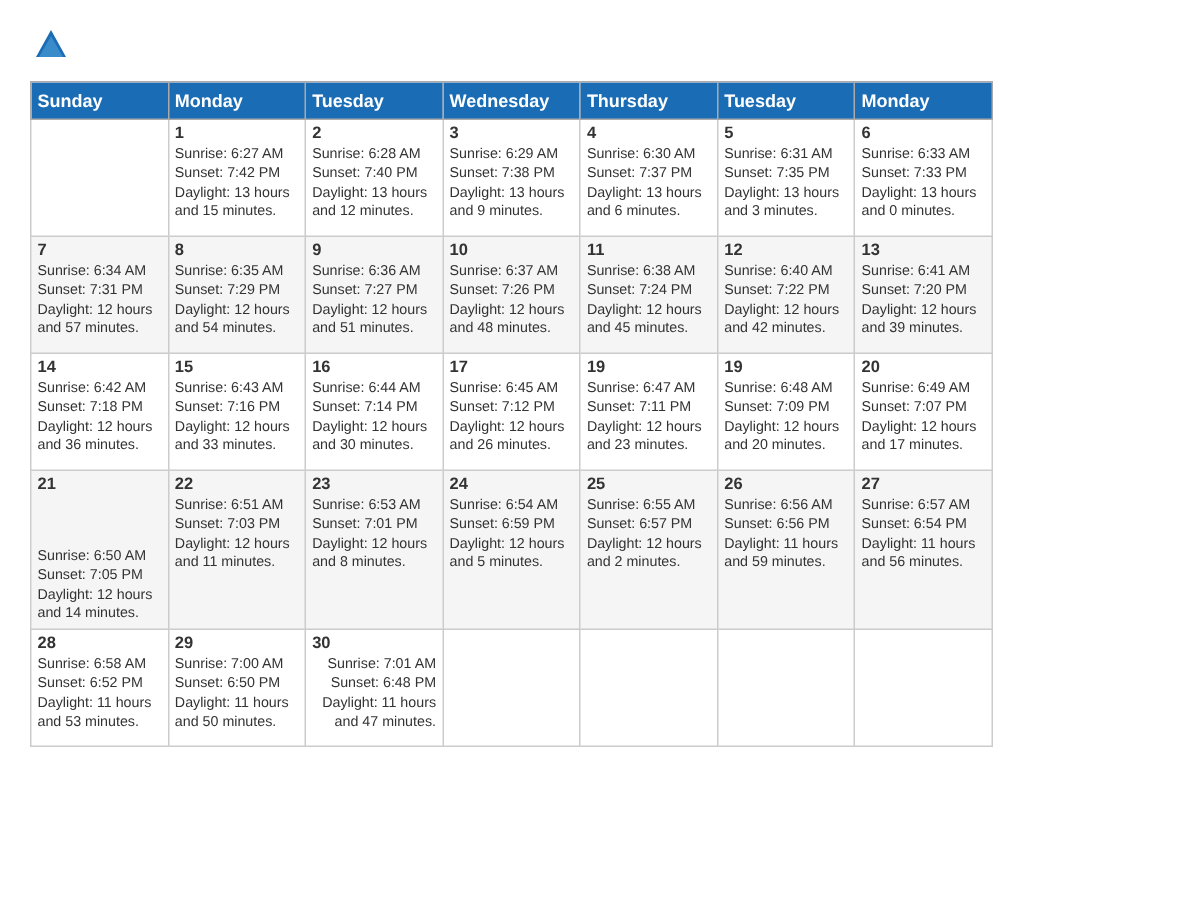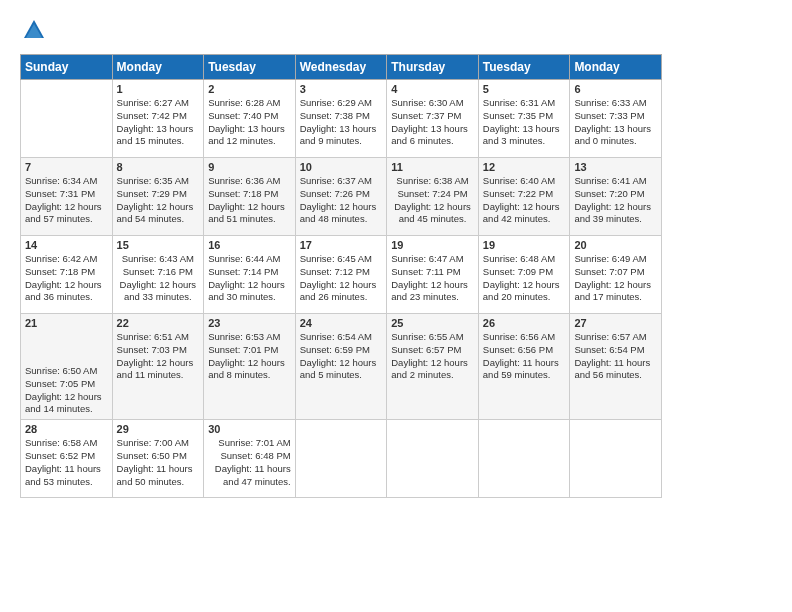--- a/index.html
+++ b/index.html
@@ -189,34 +189,34 @@
           <td>
             <span class="day-num">8</span>
             <div class="cell-info" style="white-space: pre-line;">Sunrise: 6:35 AM
 Sunset: 7:29 PM
 Daylight: 12 hours
 and 54 minutes.</div>
           </td>
           <td>
             <span class="day-num">9</span>
             <div class="cell-info" style="white-space: pre-line;">Sunrise: 6:36 AM
-Sunset: 7:18 PM
+Sunset: 7:27 PM
 Daylight: 12 hours
 and 51 minutes.</div>
           </td>
           <td>
             <span class="day-num">10</span>
             <div class="cell-info" style="white-space: pre-line;">Sunrise: 6:37 AM
 Sunset: 7:26 PM
 Daylight: 12 hours
 and 48 minutes.</div>
           </td>
           <td>
             <span class="day-num">11</span>
-            <div class="cell-info" style="white-space: pre-line; text-align: center;">Sunrise: 6:38 AM
+            <div class="cell-info" style="white-space: pre-line;">Sunrise: 6:38 AM
 Sunset: 7:24 PM
 Daylight: 12 hours
 and 45 minutes.</div>
           </td>
           <td>
             <span class="day-num">12</span>
             <div class="cell-info" style="white-space: pre-line;">Sunrise: 6:40 AM
 Sunset: 7:22 PM
 Daylight: 12 hours
 and 42 minutes.</div>
@@ -232,21 +232,21 @@
         <tr>
           <td>
             <span class="day-num">14</span>
             <div class="cell-info" style="white-space: pre-line;">Sunrise: 6:42 AM
 Sunset: 7:18 PM
 Daylight: 12 hours
 and 36 minutes.</div>
           </td>
           <td>
             <span class="day-num">15</span>
-            <div class="cell-info" style="white-space: pre-line; text-align: center;">Sunrise: 6:43 AM
+            <div class="cell-info" style="white-space: pre-line;">Sunrise: 6:43 AM
 Sunset: 7:16 PM
 Daylight: 12 hours
 and 33 minutes.</div>
           </td>
           <td>
             <span class="day-num">16</span>
             <div class="cell-info" style="white-space: pre-line;">Sunrise: 6:44 AM
 Sunset: 7:14 PM
 Daylight: 12 hours
 and 30 minutes.</div>

